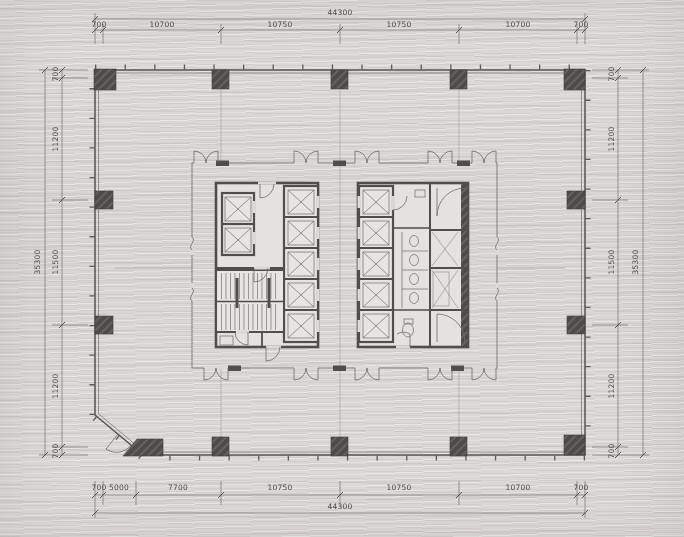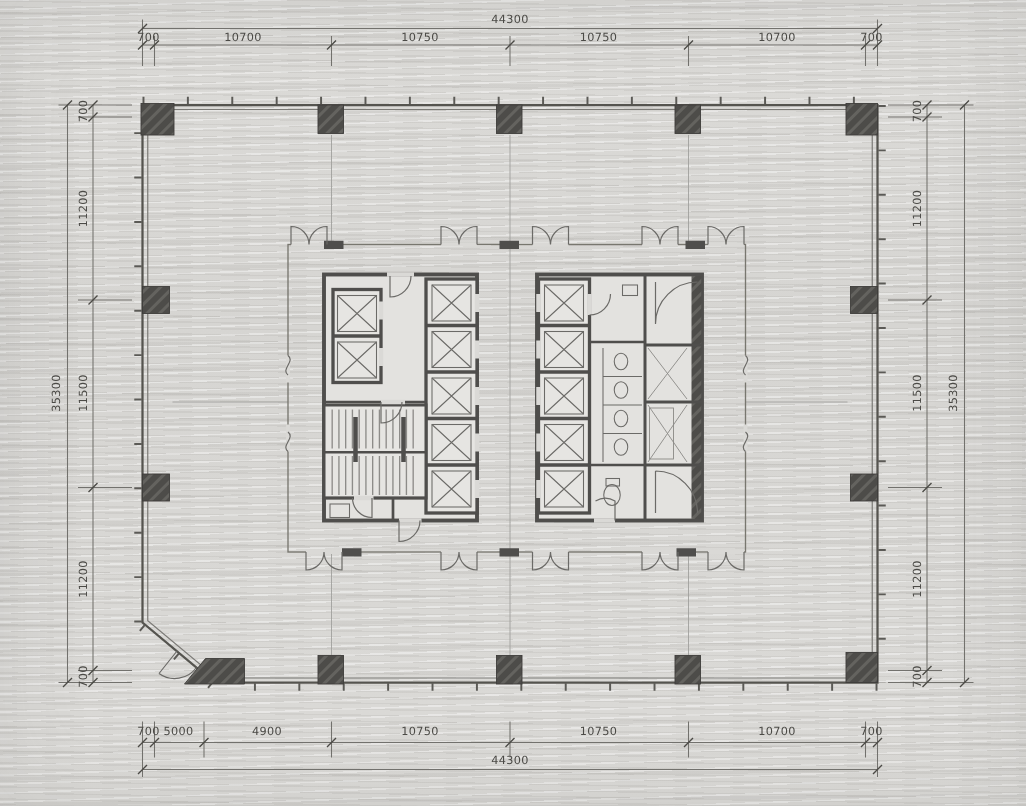--- a/index.html
+++ b/index.html
@@ -234,21 +234,21 @@
   <span class="dlab" style="left:99px;top:24.5px">700</span>
   <span class="dlab" style="left:162px;top:24.5px">10700</span>
   <span class="dlab" style="left:280px;top:24.5px">10750</span>
   <span class="dlab" style="left:399px;top:24.5px">10750</span>
   <span class="dlab" style="left:518px;top:24.5px">10700</span>
   <span class="dlab" style="left:581px;top:24.5px">700</span>
 
   <span class="dlab" style="left:340px;top:507px">44300</span>
   <span class="dlab" style="left:99px;top:488px">700</span>
   <span class="dlab" style="left:119px;top:488px">5000</span>
-  <span class="dlab" style="left:178px;top:488px">4900</span>
+  <span class="dlab" style="left:178px;top:488px">7700</span>
   <span class="dlab" style="left:280px;top:488px">10750</span>
   <span class="dlab" style="left:399px;top:488px">10750</span>
   <span class="dlab" style="left:518px;top:488px">10700</span>
   <span class="dlab" style="left:581px;top:488px">700</span>
 
   <span class="dlab v" style="left:38px;top:262px">35300</span>
   <span class="dlab v" style="left:56px;top:74px">700</span>
   <span class="dlab v" style="left:56px;top:139px">11200</span>
   <span class="dlab v" style="left:56px;top:262px">11500</span>
   <span class="dlab v" style="left:56px;top:386px">11200</span>

